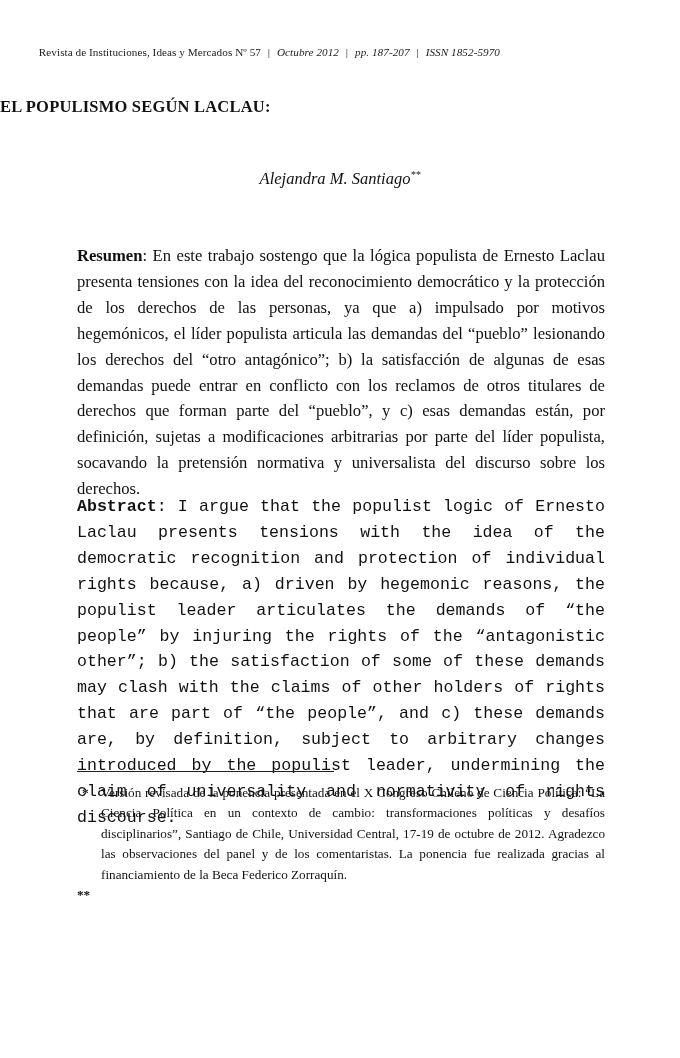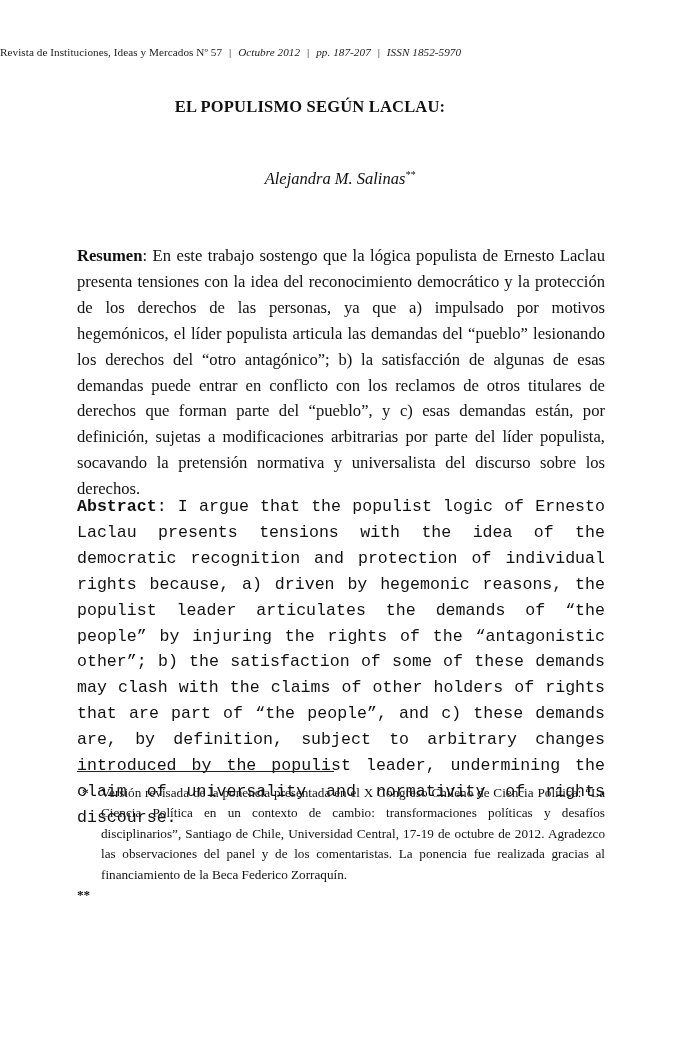--- a/index.html
+++ b/index.html
@@ -13,38 +13,37 @@
     position: relative;
     overflow: hidden;
     color: #111111;
     font-family: "Liberation Serif", "DejaVu Serif", serif;
   }
   .running-header {
     position: absolute;
     top: 46px;
     left: 0;
     width: 500px;
-    text-align: left;
+    text-align: right;
     font-size: 11.2px;
     color: #222;
     letter-spacing: 0.05px;
     white-space: nowrap;
   }
   .running-header .sep {
     display: inline-block;
     margin: 0 4px;
   }
   .running-header .it { font-style: italic; }
 
   .title-block {
     position: absolute;
     top: 96px;
     left: 0;
     width: 620px;
-    text-align: center;
   }
   .title-line {
     font-weight: bold;
     font-size: 16.5px;
     line-height: 22px;
     letter-spacing: 0.2px;
   }
   .author {
     position: absolute;
     top: 169px;
@@ -109,21 +108,21 @@
   <span class="sep">|</span>
   <span class="it">pp. 187-207</span>
   <span class="sep">|</span>
   <span class="it">ISSN 1852-5970</span>
 </div>
 
 <div class="title-block">
   <div class="title-line">EL POPULISMO SEGÚN LACLAU:</div>
 </div>
 
-<div class="author"><span>Alejandra M. Salinas</span><span class="sup">**</span></div>
+<div class="author"><span>Alejandra M. Santiago</span><span class="sup">**</span></div>
 
 <div class="abstract es"><span class="label">Resumen</span><span>: En este trabajo sostengo que la lógica populista de Ernesto Laclau presenta tensiones con la idea del reconocimiento democrático y la protec­ción de los derechos de las personas, ya que a) impulsado por motivos hegemónicos, el líder populista articula las demandas del “pueblo” lesio­nando los derechos del “otro antagónico”; b) la satisfacción de algunas de esas demandas puede entrar en conflicto con los reclamos de otros titula­res de derechos que forman parte del “pueblo”, y c) esas demandas están, por definición, sujetas a modificaciones arbitrarias por parte del líder popu­lista, socavando la pretensión normativa y universalista del discurso sobre los derechos.</span></div>
 
 <div class="abstract en"><span class="label">Abstract</span><span>: I argue that the populist logic of Ernesto Laclau presents tensions with the idea of the democratic recognition and protection of individual rights because, a) driven by hegemonic reasons, the populist leader articulates the demands of “the people” by injuring the rights of the “antagonistic other”; b) the satisfaction of some of these demands may clash with the claims of other holders of rights that are part of “the people”, and c) these demands are, by definition, subject to arbitrary changes introduced by the populist leader, undermining the claim of universality and normativity of rights discourse.</span></div>
 
 <div class="footnote-rule"></div>
 
 <div class="footnotes">
   <div class="footnote fn1">
     <span class="marker">*</span>

